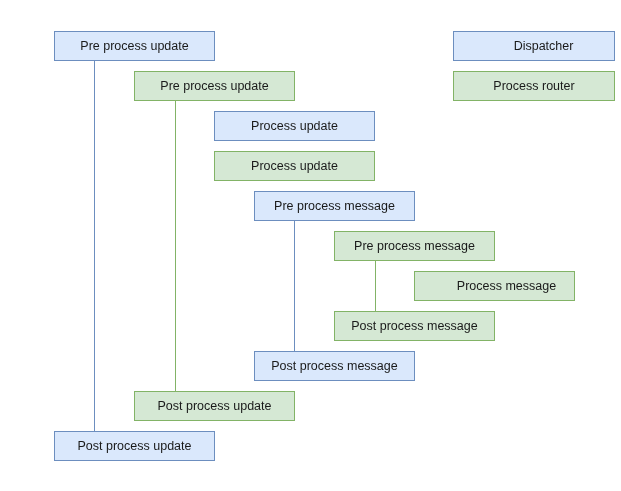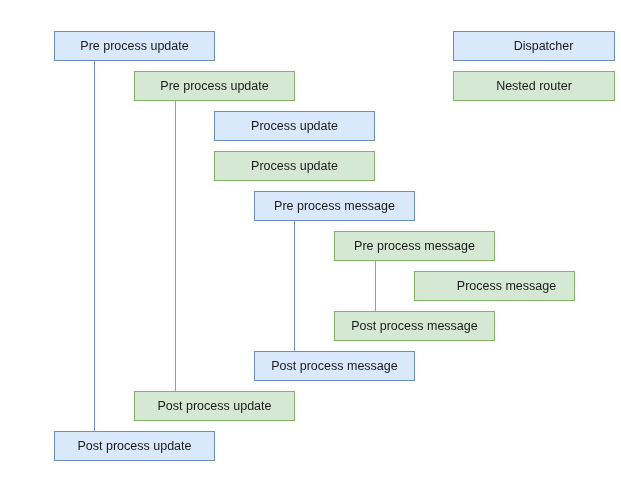--- a/index.html
+++ b/index.html
@@ -98,17 +98,17 @@
     </div>
   <div class="node blue" style="left:30px;  top:431px; width:161px; height:30px;">
       <span>Post process update</span>
     </div>
 
   <div class="legend-group">
     <div class="node blue" style="left:429px; top:31px; width:162px; height:30px;padding-left:19px;">
         <span>Dispatcher</span>
       </div>
     <div class="node green" style="left:429px; top:71px; width:162px; height:30px;">
-        <span>Nested router</span>
+        <span>Process router</span>
       </div>
   </div>
 
 </div>
 
 </body></html>

